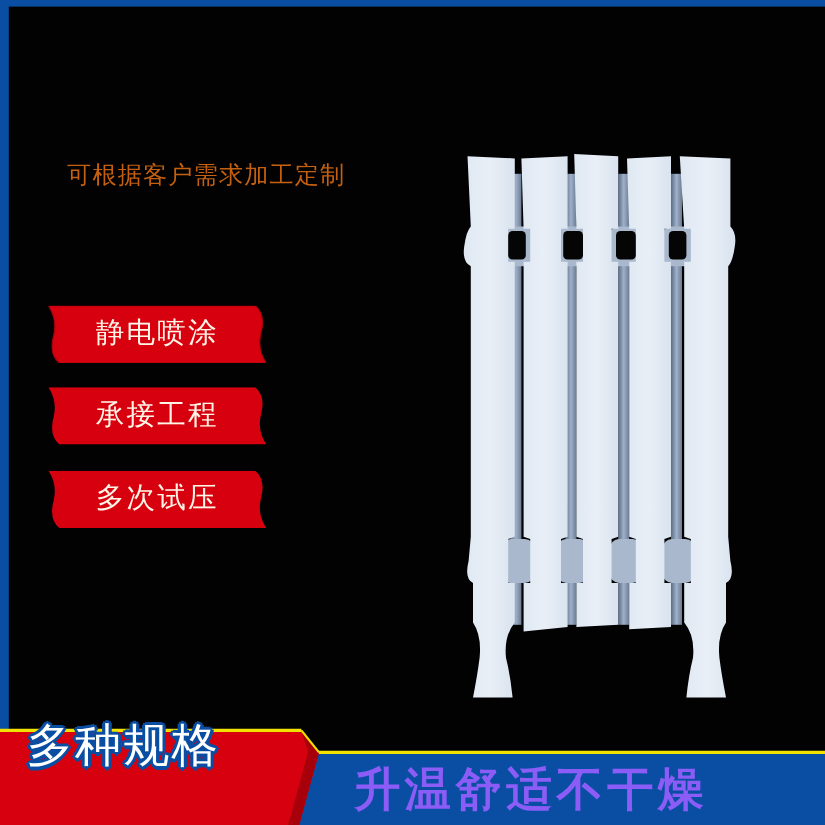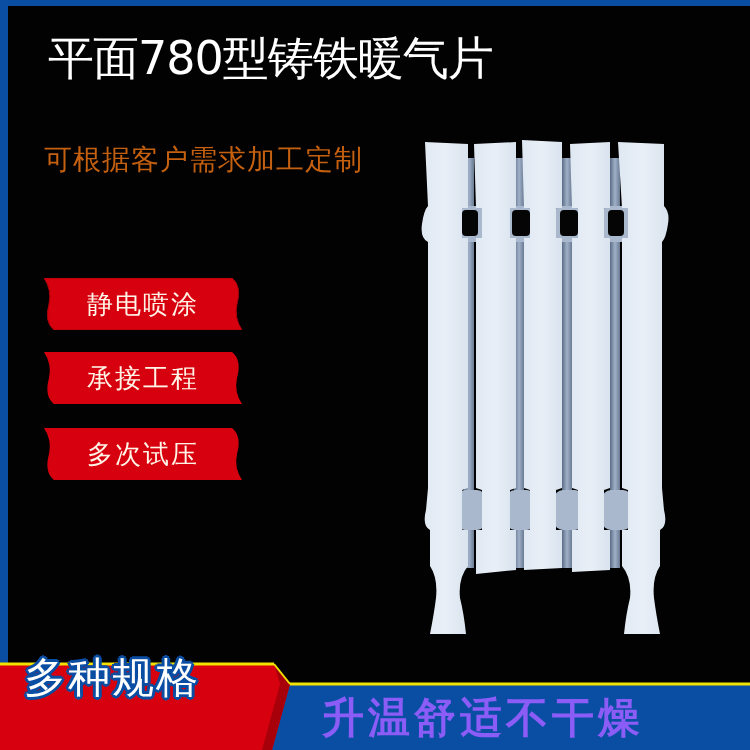--- a/index.html
+++ b/index.html
@@ -1,39 +1,38 @@
 <!DOCTYPE html>
 <html><head>
 <meta charset="utf-8">
 <style>
   html,body{margin:0;padding:0;}
   body{width:750px;height:750px;overflow:hidden;background:#000;font-family:"DejaVu Sans","Liberation Sans",sans-serif;}
   .canvas{position:relative;width:750px;height:750px;background:#020202;overflow:hidden;}
   .border-top{position:absolute;left:0;top:0;width:750px;height:6px;background:#0a4ea3;}
   .border-left{position:absolute;left:0;top:0;width:8px;height:750px;background:#0a4ea3;}
   .title{position:absolute;left:48px;top:30px;font-size:46px;line-height:56px;color:#ffffff;letter-spacing:-1px;white-space:nowrap;}
-  .subtitle{position:absolute;left:44px;top:144px;font-size:28px;line-height:32px;color:#c4600f;white-space:nowrap;letter-spacing:1px;}
+  .subtitle{position:absolute;left:61px;top:144px;font-size:22px;line-height:32px;color:#c4600f;white-space:nowrap;letter-spacing:1px;}
   .badge{position:absolute;left:44px;width:198px;height:52px;}
   .badge svg{position:absolute;left:0;top:0;}
-  .badge span{position:absolute;left:0;top:0;width:198px;height:52px;line-height:52px;text-align:center;color:#fff4e6;font-size:26px;letter-spacing:2px;}
+  .badge span{position:absolute;left:0;top:0;width:198px;height:52px;line-height:52px;text-align:center;color:#fff4e6;font-size:26px;letter-spacing:2px;font-family:Liberation Mono, monospace;}
   .radiator{position:absolute;left:420px;top:138px;}
   .banner{position:absolute;left:0;top:650px;width:750px;height:100px;}
   .banner svg{position:absolute;left:0;top:0;}
   .banner-left-text{position:absolute;left:24px;top:648px;font-size:42px;line-height:60px;color:#ffffff;font-weight:normal;letter-spacing:2px;
     text-shadow:-3px 0 #0a4ea3,3px 0 #0a4ea3,0 -3px #0a4ea3,0 3px #0a4ea3,-2px -2px #0a4ea3,2px 2px #0a4ea3,-2px 2px #0a4ea3,2px -2px #0a4ea3;}
   .banner-right-text{position:absolute;left:322px;top:690px;font-size:42px;line-height:56px;color:#8b5cf6;font-weight:bold;letter-spacing:4px;white-space:nowrap;}
 </style>
 </head>
 <body>
 
 <div class="canvas">
   <div class="border-top"></div>
   <div class="border-left"></div>
 
-  <div class="title">平面780型铸铁暖气片</div>
   <div class="subtitle">可根据客户需求加工定制</div>
 
   <div class="badge" style="top:278px;">
     <svg width="198" height="52" viewBox="0 0 198 52">
       <path d="M10 0 L188 0 Q198 8 193 26 Q190 40 198 52 L10 52 Q0 44 5 26 Q8 12 0 0 Z" fill="#d7000f"></path>
       <path d="M10 0 L188 0 Q198 8 193 26 Q190 40 198 52 L10 52 Q0 44 5 26 Q8 12 0 0 Z" fill="none" stroke="#a8000b" stroke-width="1"></path>
     </svg>
     <span>静电喷涂</span>
   </div>
   <div class="badge" style="top:352px;">

